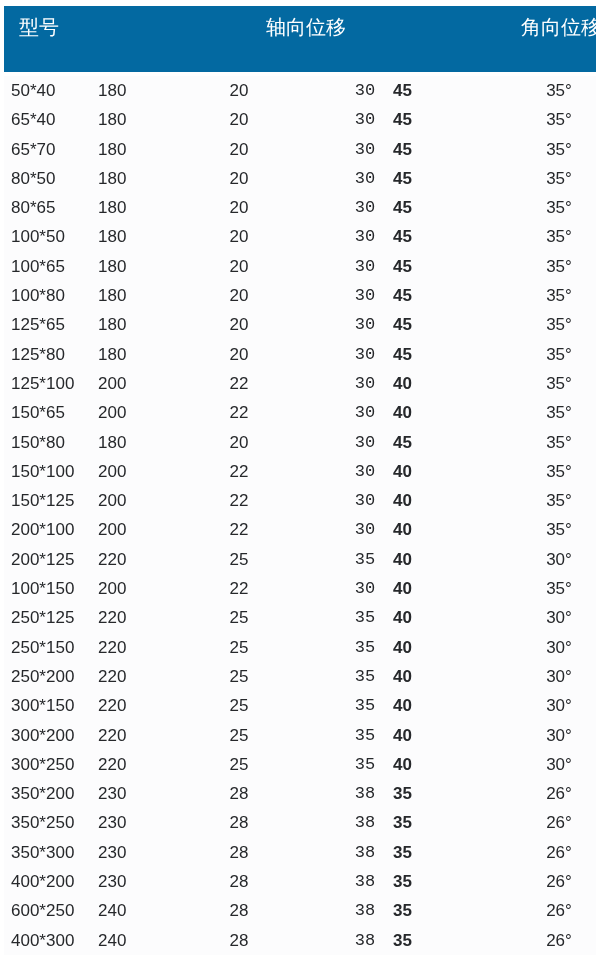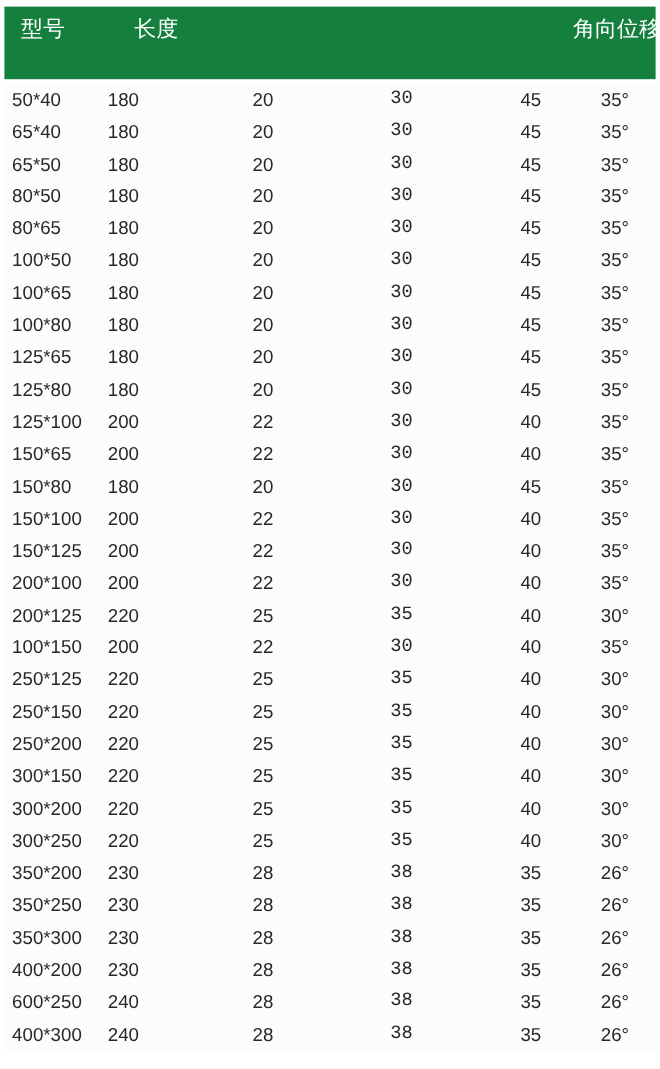--- a/index.html
+++ b/index.html
@@ -12,21 +12,21 @@
   }
   .spec-table {
     position: absolute;
     left: 4px; top: 6px;
     width: 592px;
   }
   .table-header {
     position: relative;
     width: 100%;
     height: 66px;
-    background: #15803d;
+    background: #0369a1;
     color: #ffffff;
   }
   .hrow1 { position: absolute; top: 0; left: 0; right: 0; height: 38px; }
   .hrow2 { position: absolute; top: 38px; left: 0; right: 0; height: 28px; }
   .hcell {
     position: absolute; top: 0;
     white-space: nowrap;
     font-size: 20px;
     line-height: 42px;
   }
@@ -52,31 +52,31 @@
   }
   .cell {
     position: absolute; top: 0;
     line-height: 29.3px;
     white-space: nowrap;
   }
   .c-model   { left: 7px; text-align: center; }
   .c-length  { left: 94px;  width: 88px; text-align: left; }
   .c-elong   { left: 191px; width: 88px; text-align: center; }
   .c-comp    { left: 317px; width: 88px; text-align: center; font-family: Liberation Mono, monospace; }
-  .c-lateral { left: 400px; width: 88px; text-align: right; }
+  .c-lateral { left: 389px; width: 88px; text-align: left; font-weight: bold; }
   .c-angular { left: 511px; width: 88px; text-align: center; }
 </style>
 </head>
 <body>
 
 <div class="spec-table">
   <div class="table-header">
     <div class="hrow1">
       <span class="hcell h-model">型号</span>
-      <span class="hcell h-length">长度</span>
+      <span class="hcell h-axial">轴向位移</span>
       <span class="hcell h-angular">角向位移</span>
     </div>
   </div>
 
   <div class="table-body">
       <div class="trow">
     <span class="cell c-model">50*40</span>
     <span class="cell c-length">180</span>
     <span class="cell c-elong">20</span>
     <span class="cell c-comp">30</span>
@@ -85,21 +85,21 @@
   </div>
       <div class="trow">
     <span class="cell c-model">65*40</span>
     <span class="cell c-length">180</span>
     <span class="cell c-elong">20</span>
     <span class="cell c-comp">30</span>
     <span class="cell c-lateral">45</span>
     <span class="cell c-angular">35°</span>
   </div>
       <div class="trow">
-    <span class="cell c-model">65*50</span>
+    <span class="cell c-model">65*70</span>
     <span class="cell c-length">180</span>
     <span class="cell c-elong">20</span>
     <span class="cell c-comp">30</span>
     <span class="cell c-lateral">45</span>
     <span class="cell c-angular">35°</span>
   </div>
       <div class="trow">
     <span class="cell c-model">80*50</span>
     <span class="cell c-length">180</span>
     <span class="cell c-elong">20</span>

